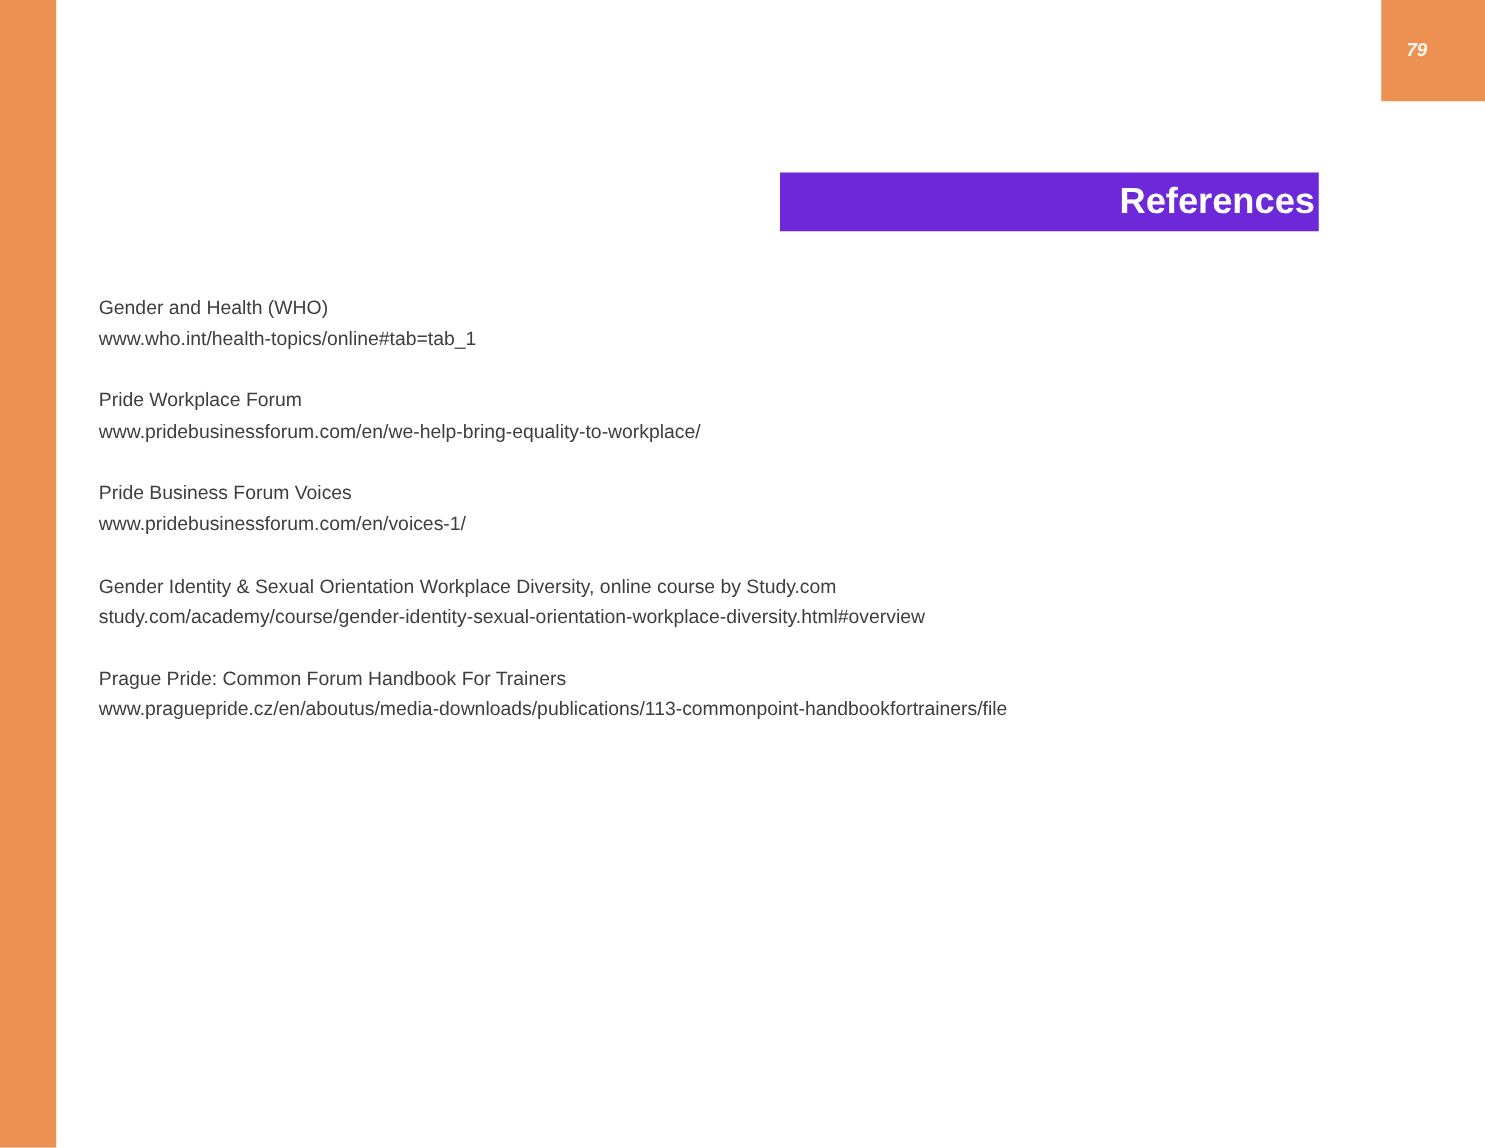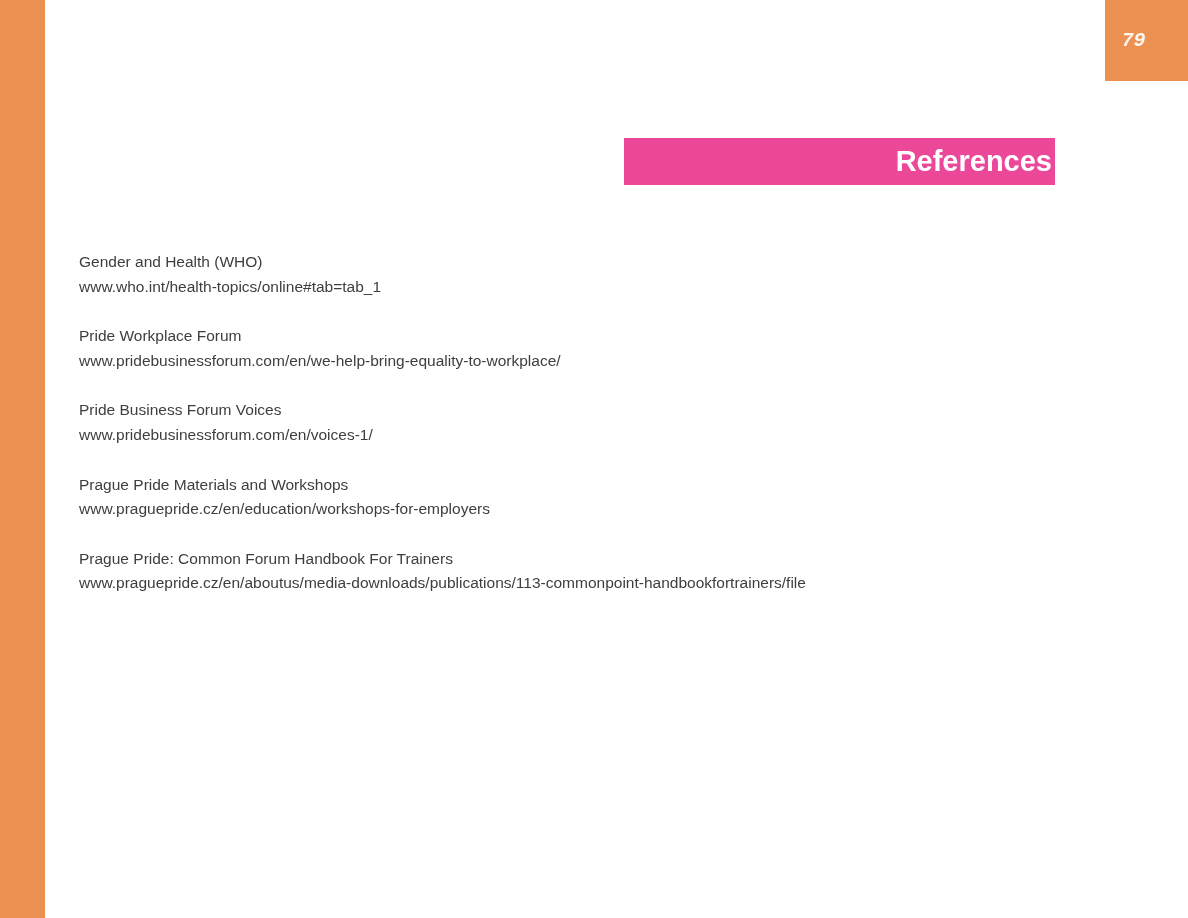--- a/index.html
+++ b/index.html
@@ -21,44 +21,43 @@
     left: 1105px; top: 0;
     width: 83px; height: 81px;
     background: #EC9152;
     display: flex;
     align-items: center;
     justify-content: center;
     padding-right: 26px;
   }
   .page-number {
     color: #fdf6ee;
-    font-size: 20px;
+    font-size: 15px;
     font-weight: bold;
     font-style: italic;
-    font-family: Liberation Mono, monospace;
   }
   .header-bar {
     position: absolute;
     left: 624px; top: 138px;
     width: 431px; height: 47px;
-    background: #ec4899;
+    background: #6d28d9;
     display: flex;
     align-items: center;
     justify-content: flex-end;
     padding-right: 3px;
   }
   .header-title {
     color: #ffffff;
     font-size: 29px;
     font-weight: bold;
     letter-spacing: 0px;
   }
   .references-list {
     position: absolute;
-    left: 79px; top: 250px;
+    left: 79px; top: 235px;
     width: 1000px;
     list-style: none;
   }
   .reference-entry {
     margin-bottom: 25px;
     color: #3E3E3E;
     font-size: 15.5px;
     line-height: 24.6px;
   }
   .reference-title { display: block; }
@@ -84,20 +83,20 @@
   </li>
   <li class="reference-entry">
     <span class="reference-title">Pride Workplace Forum</span>
     <span class="reference-url">www.pridebusinessforum.com/en/we-help-bring-equality-to-workplace/</span>
   </li>
   <li class="reference-entry">
     <span class="reference-title">Pride Business Forum Voices</span>
     <span class="reference-url">www.pridebusinessforum.com/en/voices-1/</span>
   </li>
   <li class="reference-entry">
-    <span class="reference-title">Prague Pride Materials and Workshops</span>
-    <span class="reference-url">www.praguepride.cz/en/education/workshops-for-employers</span>
+    <span class="reference-title">Gender Identity &amp; Sexual Orientation Workplace Diversity, online course by Study.com</span>
+    <span class="reference-url">study.com/academy/course/gender-identity-sexual-orientation-workplace-diversity.html#overview</span>
   </li>
   <li class="reference-entry">
     <span class="reference-title">Prague Pride: Common Forum Handbook For Trainers</span>
     <span class="reference-url">www.praguepride.cz/en/aboutus/media-downloads/publications/113-commonpoint-handbookfortrainers/file</span>
   </li>
 </ul>
 
 </body></html>

